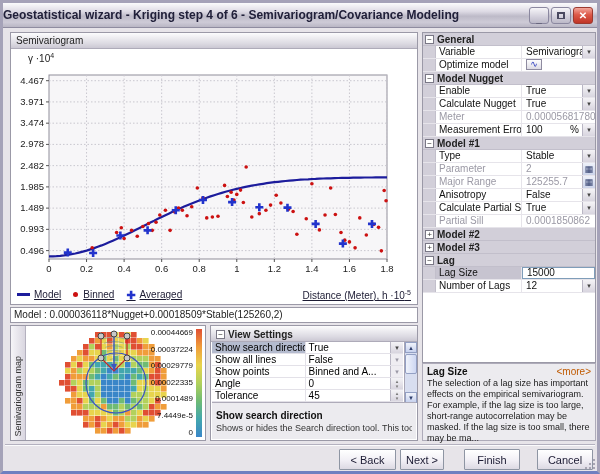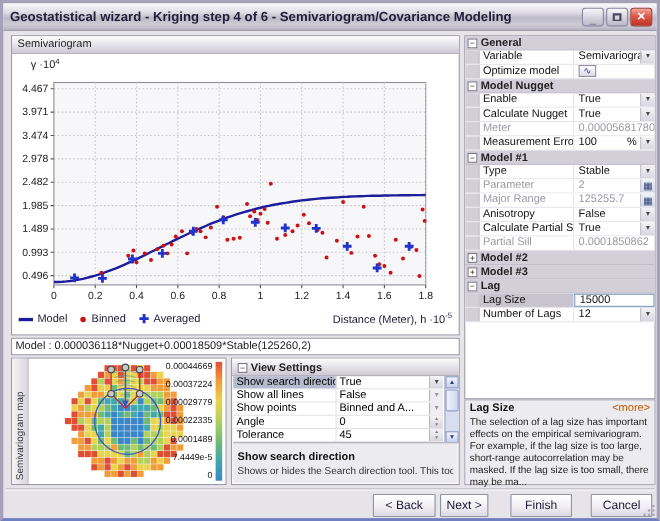--- a/index.html
+++ b/index.html
@@ -3,37 +3,37 @@
 <meta charset="utf-8">
 <style>
   * { margin:0; padding:0; box-sizing:border-box; }
   html,body { background:#9aa0b4; font-family:"Liberation Sans", sans-serif; }
   .window { position:relative; width:600px; height:474px; background:#e7e4e9;
             border:3px solid #a5a2b8; border-bottom-color:#6f7fc0; overflow:hidden; }
   
   .titlebar { position:absolute; left:0; top:0; right:0; height:25px;
     background:linear-gradient(180deg,#fbfbfc 0%,#dedbe5 35%,#bdbac8 55%,#cecbd7 80%,#b9b6c4 100%);
     display:flex; align-items:center; border-bottom:1px solid #8f8ca0; }
-  .title-text { font-size:12px; font-weight:bold; color:#21203a; padding-left:6px;
+  .title-text { font-size:12px; font-weight:bold; color:#21203a; 
     flex:1; white-space:nowrap; overflow:hidden; }
   .win-btns { display:flex; gap:2px; padding-right:4px; }
   .win-btn { width:20px; height:17px; border:1px solid #8b88a0; border-radius:3px;
     background:linear-gradient(180deg,#f6f5f8,#d2cfdb 60%,#bcb9c8); font-size:10px;
     display:flex; align-items:center; justify-content:center; color:#3a3950; }
   .win-btn.min span { margin-top:6px; font-weight:bold; }
   .win-btn.max .box { width:8px; height:7px; border:2px solid #4a4960; border-bottom-width:1px; }
   .win-btn.close { background:linear-gradient(180deg,#f3a79c,#dd5948 45%,#c03426);
     color:#fff; font-weight:bold; border-color:#9b3a30; }
   
   .panel { position:absolute; background:#fff; border:1px solid #9b99a7; }
   .panel-header { height:16px; background:linear-gradient(180deg,#fcfcfd,#dcdae2 70%,#cbc8d3);
     border-bottom:1px solid #aeabb9; font-size:10px; color:#222; padding:2px 0 0 5px; }
   
-  .legend-row { position:absolute; left:6px; right:6px; bottom:8px; height:14px;
-    display:flex; align-items:flex-end; font-size:10px; color:#1c1b33; }
+  .legend-row { position:absolute; left:6px; right:6px; bottom:1px; height:14px;
+    display:flex; align-items:flex-start; font-size:10px; color:#1c1b33;text-decoration:underline; }
   .legend-item { display:flex; align-items:center; margin-right:12px; }
   .lg-line { width:13px; height:3px; background:#1c1c9c; margin-right:4px; }
   .lg-dot { width:5px; height:5px; border-radius:50%; background:#cc1111; margin-right:5px; }
   .lg-plus { color:#2233cc; font-weight:bold; font-size:11px; margin-right:4px; line-height:10px; }
   .xaxis-label { margin-left:auto; font-size:10px; color:#1c1b33; }
   sup { font-size:7px; }
   .formula-bar { position:absolute; left:7px; top:304px; width:408px; height:16px;
     background:#fff; border:1px solid #9b99a7; font-size:10px; color:#222;
     padding:1px 0 0 3px; white-space:nowrap; overflow:hidden; }
   

